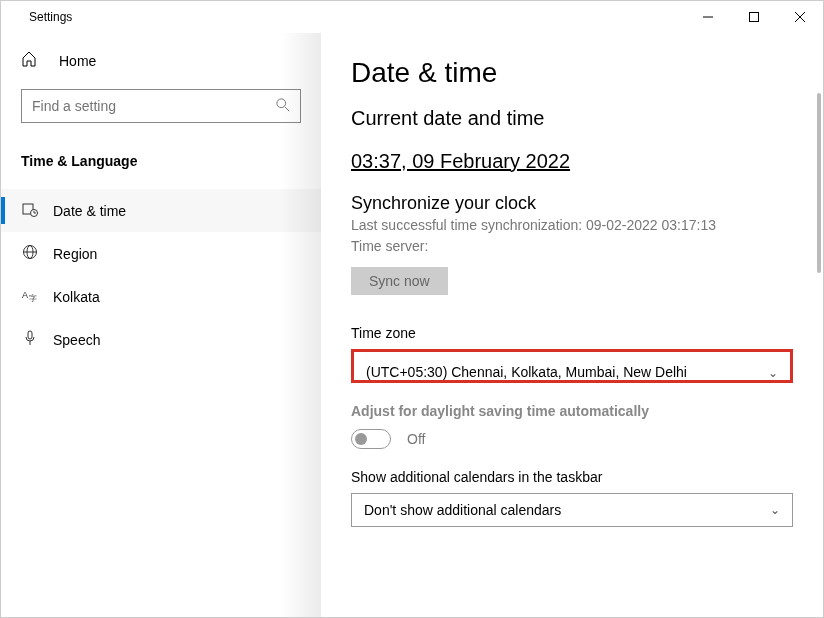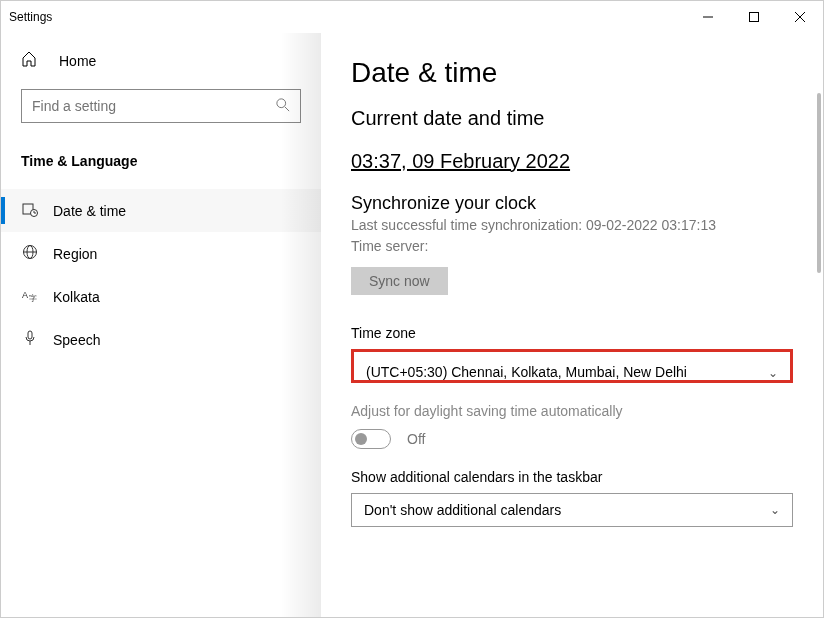--- a/index.html
+++ b/index.html
@@ -1,17 +1,17 @@
 <!DOCTYPE html>
 <html><head>
 <meta charset="utf-8">
 <style>
 * { margin: 0; padding: 0; box-sizing: border-box; font-family: "Segoe UI", sans-serif; }
 body { width: 824px; height: 618px; background: #fff; overflow: hidden; border: 1px solid #ccc; }
-.titlebar { height: 32px; display: flex; align-items: center; padding-left: 8px; }
+.titlebar { height: 32px; display: flex; align-items: center; padding-left: 28px; }
 .titlebar-text { font-size: 12px; color: #000; flex: 1; }
 .win-controls { display: flex; }
 .win-btn { width: 46px; height: 32px; display: flex; align-items: center; justify-content: center; font-size: 14px; }
 .win-btn svg { width: 10px; height: 10px; }
 .content { display: flex; height: calc(100% - 32px); }
 .sidebar { width: 320px; padding-top: 10px; position: relative; }
 .sidebar::after { content: ""; position: absolute; top: 0; right: 0; width: 40px; height: 100%; background: linear-gradient(to right, rgba(0,0,0,0), rgba(0,0,0,0.08)); pointer-events: none; }
 .home-row { display: flex; align-items: center; padding: 8px 20px; margin-bottom: 10px; gap: 20px; }
 .home-row .icon { width: 18px; }
 .home-text { font-size: 14px; }
@@ -31,21 +31,21 @@
 .gray-text { font-size: 14px; color: #777; line-height: 1.5; }
 .sync-btn { margin-top: 10px; margin-bottom: 24px; padding: 6px 18px; background: #ccc; border: none; color: #666; font-size: 14px; }
 .field-label { font-size: 14px; margin-bottom: 8px; margin-top: 6px; }
 .dropdown { border: 1px solid #999; height: 34px; display: flex; align-items: center; padding: 0 12px; justify-content: space-between; font-size: 14px; margin-bottom: 20px; }
 .dropdown.highlight { border: 3px solid #d93025; align-items: flex-end; }
 .chev { font-size: 12px; color: #555; }
 .toggle-row { display: flex; align-items: center; gap: 16px; margin-bottom: 20px; }
 .toggle { width: 40px; height: 20px; border: 1px solid #999; border-radius: 10px; position: relative; background: #fff; }
 .toggle::after { content: ""; width: 12px; height: 12px; background: #999; border-radius: 50%; position: absolute; top: 3px; left: 3px; }
 .toggle-txt { font-size: 14px; color: #777; }
-.disabled-label { font-size: 14px; color: #888; margin-bottom: 10px; }
+.disabled-label { font-size: 14px; color: #888; margin-bottom: 10px; font-weight: bold; }
 .scroll-indicator { position: absolute; right: 2px; top: 60px; width: 4px; height: 180px; background: #bbb; border-radius: 2px; }
 </style>
 </head>
 <body>
 
 <div class="titlebar">
   <span class="titlebar-text">Settings</span>
   <div class="win-controls">
     <div class="win-btn">
         <svg viewBox="0 0 10 10">

